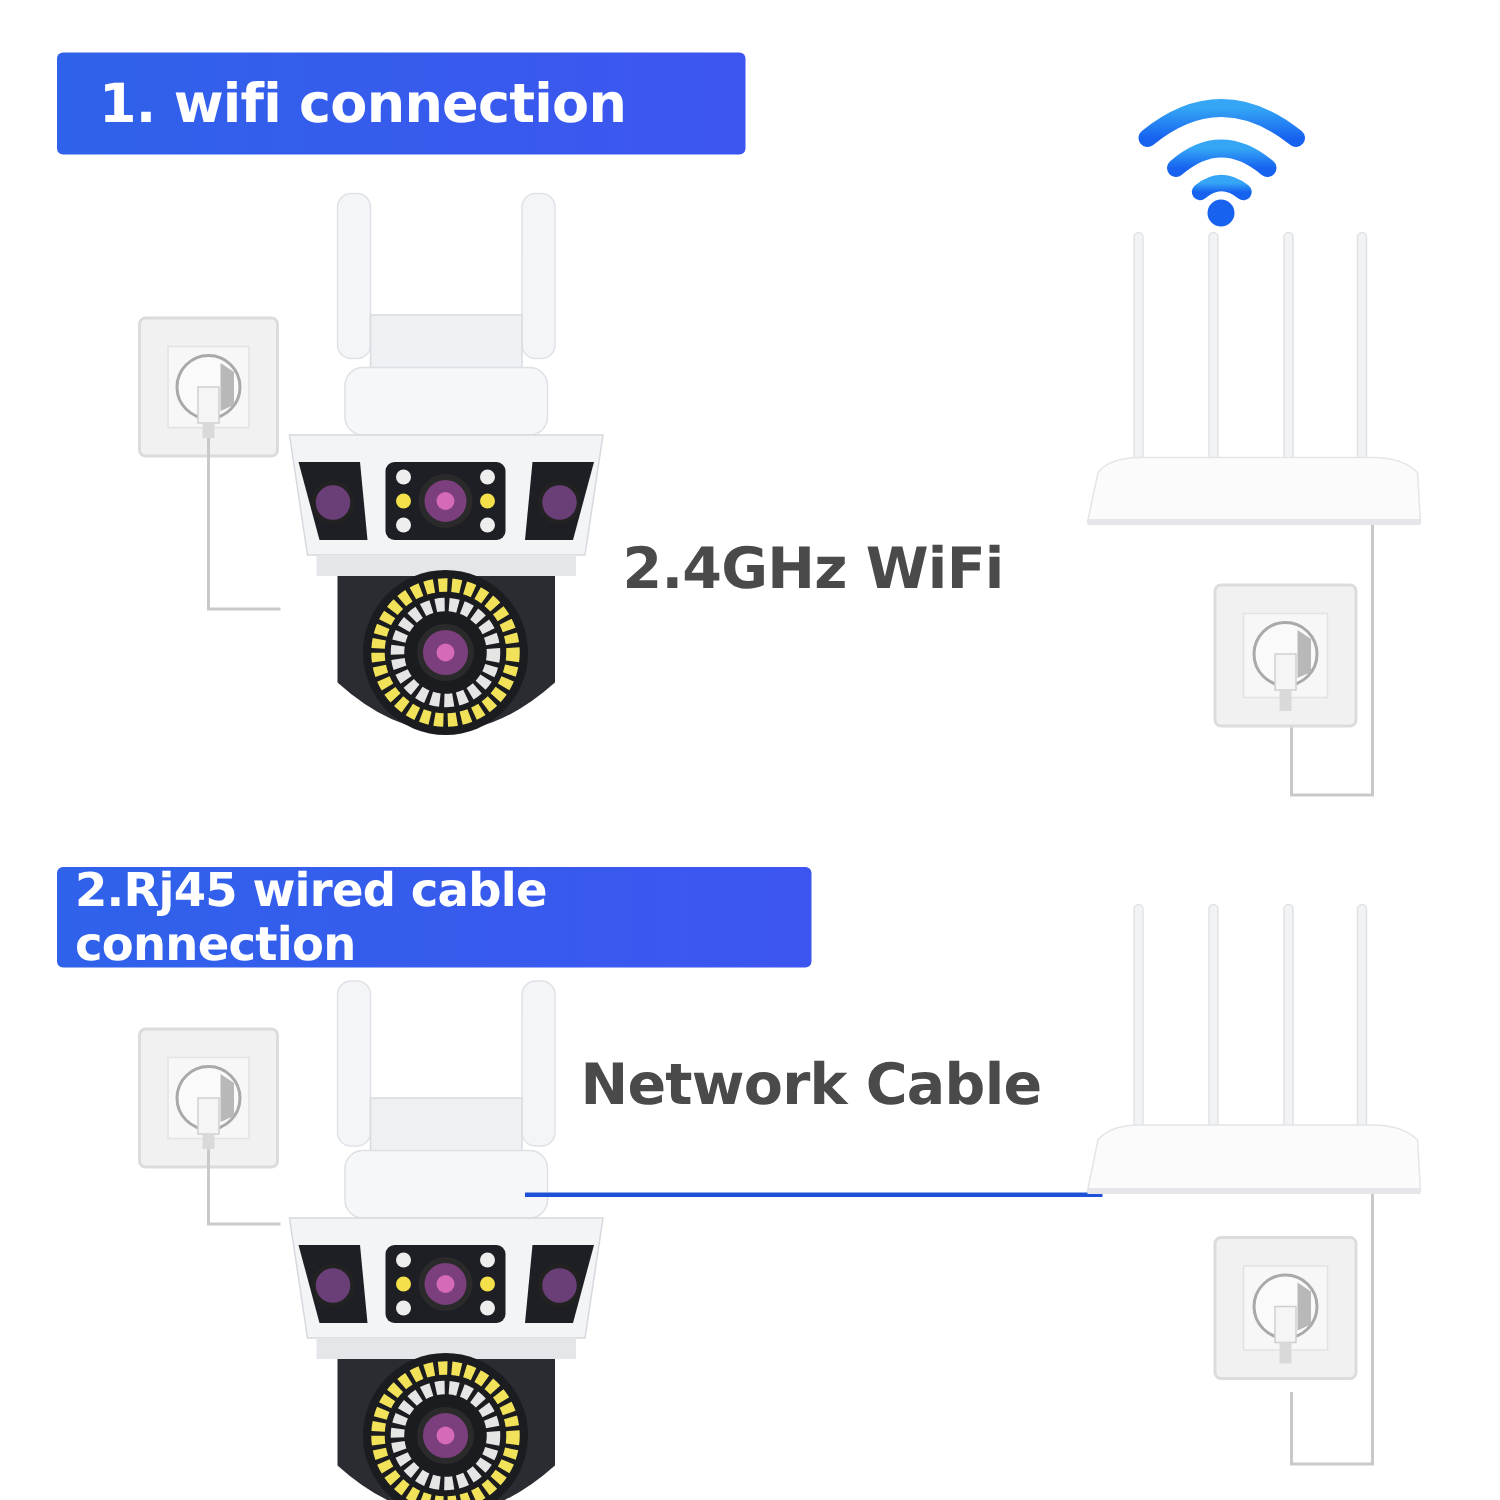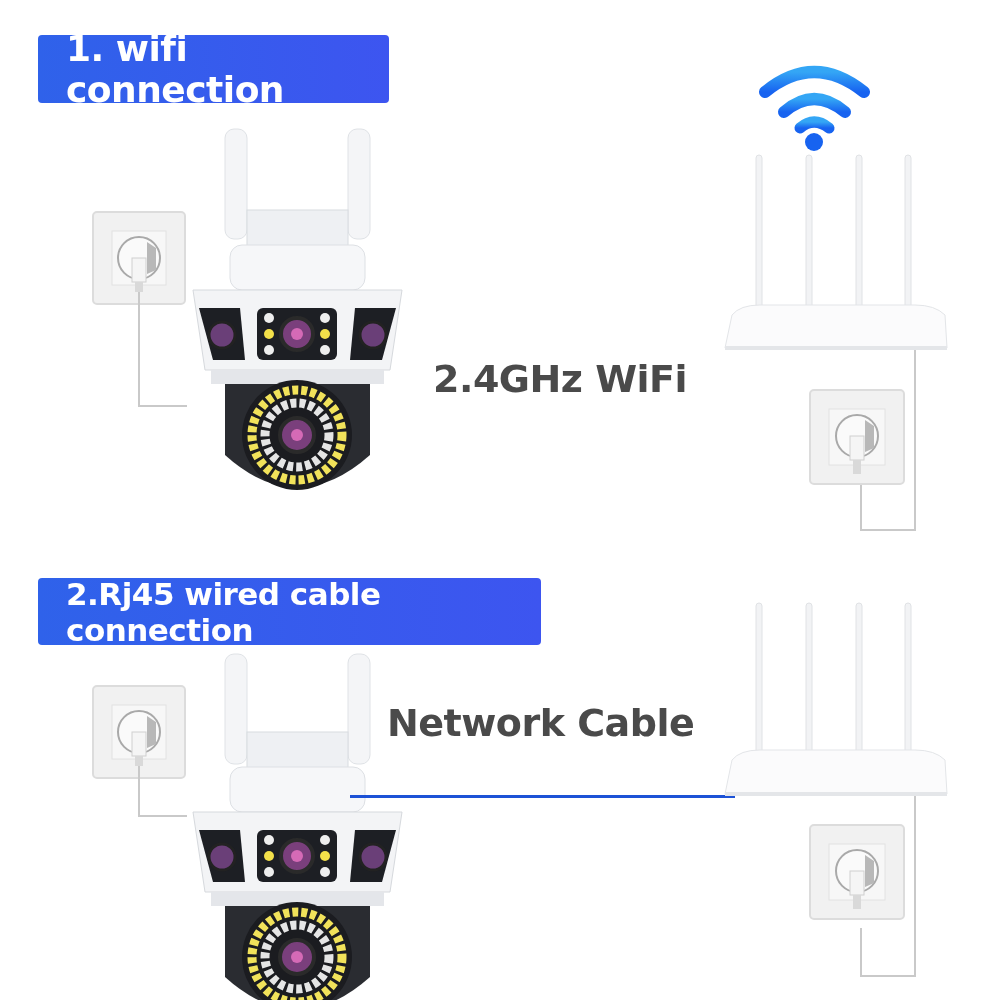--- a/index.html
+++ b/index.html
@@ -8,30 +8,30 @@
 
   .banner {
     position: absolute;
     background: linear-gradient(90deg, #2f62ea 0%, #3d55f0 100%);
     border-radius: 4px;
     color: #ffffff;
     font-weight: bold;
     display: flex; align-items: center;
     letter-spacing: -0.5px;
   }
-  .banner-1 { left: 38px; top: 35px; width: 351px; height: 68px; font-size: 36px; padding-left: 28px; }
-  .banner-2 { left: 38px; top: 578px; width: 503px; height: 67px; font-size: 31px; padding-left: 28px; }
+  .banner-1 { left: 38px; top: 35px; width: 459px; height: 68px; font-size: 36px; padding-left: 28px; }
+  .banner-2 { left: 38px; top: 578px; width: 503px; height: 67px; font-size: 31px; padding-left: 12px; }
 
   .label {
     position: absolute;
     color: #4a4a4a;
     font-weight: bold;
     letter-spacing: -0.5px;
   }
-  .label-wifi { left: 433px; top: 357px; font-size: 38px; }
+  .label-wifi { left: 415px; top: 357px; font-size: 38px; }
   .label-cable { left: 387px; top: 701px; font-size: 38px; }
 
   .abs { position: absolute; }
 
   .cable-line {
     position: absolute;
     left: 350px; top: 795px; width: 385px; height: 3px;
     background: #1d52d6;
   }
 </style>

